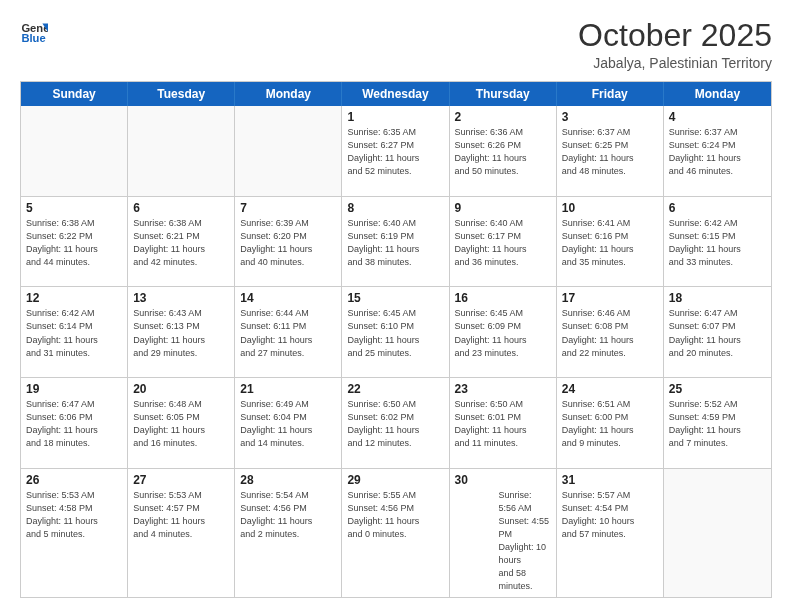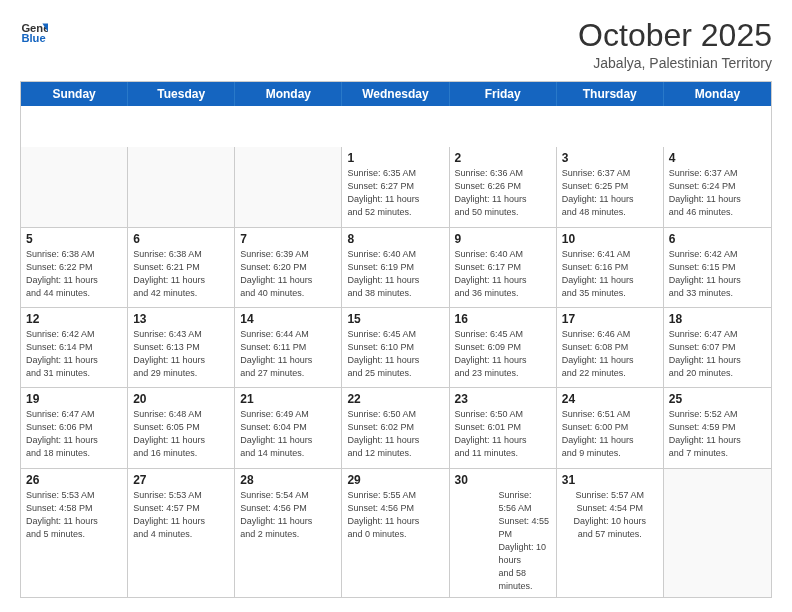--- a/index.html
+++ b/index.html
@@ -44,21 +44,20 @@
     .subtitle {
       font-size: 14px;
       color: #555;
       margin-top: 2px;
     }
     .calendar {
       flex: 1;
       display: flex;
       flex-direction: column;
       border: 1px solid #ccc;
-      gap: 41px;
     }
     .cal-header-row {
       display: grid;
       grid-template-columns: repeat(7, 1fr);
       background: #1565c0;
     }
     .cal-header-cell {
       color: #fff;
       font-size: 12px;
       font-weight: bold;
@@ -118,22 +117,22 @@
       <div class="subtitle">Jabalya, Palestinian Territory</div>
     </div>
   </div>
 
   <div class="calendar">
     <div class="cal-header-row">
     <div class="cal-header-cell">Sunday</div>
         <div class="cal-header-cell">Tuesday</div>
         <div class="cal-header-cell">Monday</div>
         <div class="cal-header-cell">Wednesday</div>
+        <div class="cal-header-cell">Thursday</div>
         <div class="cal-header-cell">Friday</div>
-        <div class="cal-header-cell">Thursday</div>
         <div class="cal-header-cell">Monday</div>
       </div>
     <div class="cal-body">
     <div class="cal-row">
           <div class="cal-cell empty"></div>
           <div class="cal-cell empty"></div>
           <div class="cal-cell empty"></div>
           <div class="cal-cell">
             <div class="day-num">1</div>
             <div class="day-info" style="white-space: pre-line;">Sunrise: 6:35 AM
@@ -347,21 +346,21 @@
           </div>
           <div class="cal-cell">
             <div class="day-num">30</div>
             <div class="day-info" style="white-space: pre-line; margin-left: 44px;">Sunrise: 5:56 AM
 Sunset: 4:55 PM
 Daylight: 10 hours
 and 58 minutes.</div>
           </div>
           <div class="cal-cell">
             <div class="day-num">31</div>
-            <div class="day-info" style="white-space: pre-line; text-align: center;">Sunrise: 5:57 AM
+            <div class="day-info" style="white-space: pre-line;">Sunrise: 5:57 AM
 Sunset: 4:54 PM
 Daylight: 10 hours
 and 57 minutes.</div>
           </div>
           <div class="cal-cell empty"></div>
         </div>
       </div>
   </div>
 </div>
 

